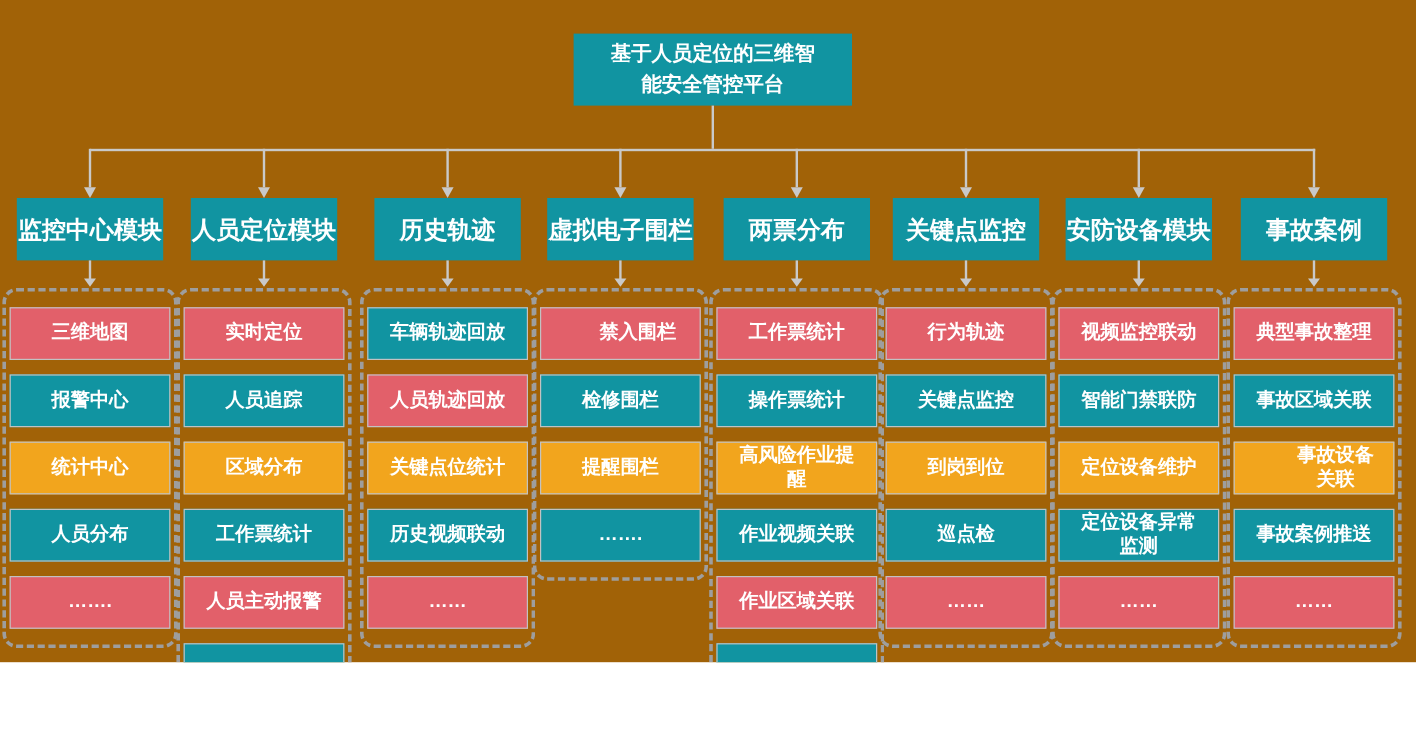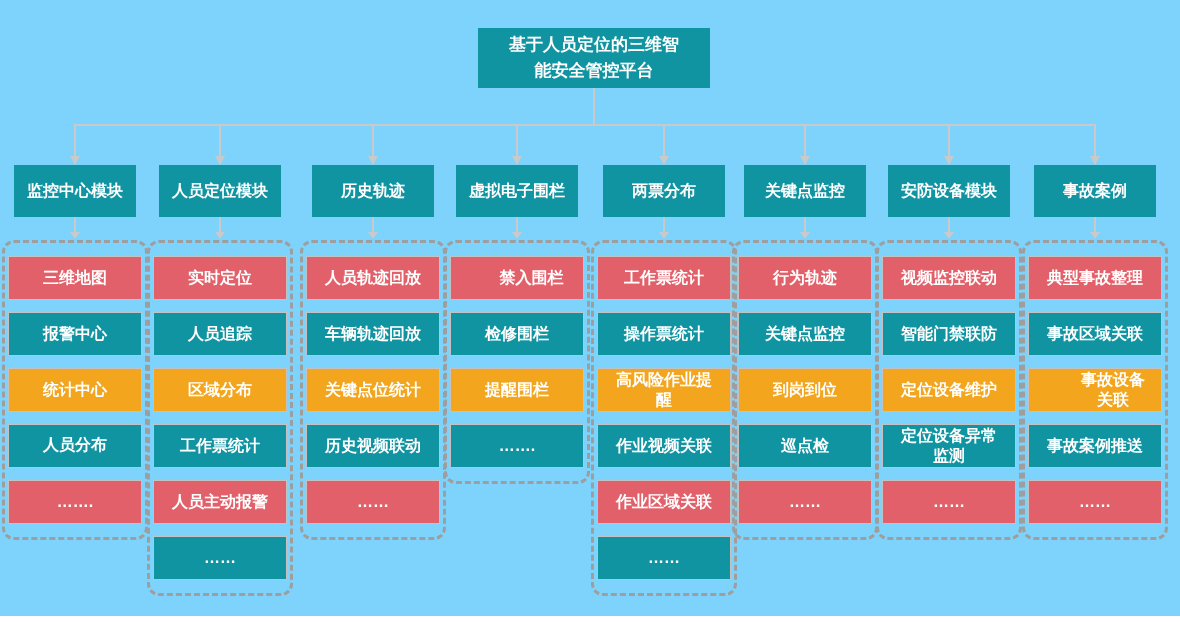--- a/index.html
+++ b/index.html
@@ -6,38 +6,38 @@
     --teal:#1194a1;
     --red:#e2606a;
     --orange:#f2a51d;
     --connector:#c9c9c9;
     --dashgray:#9e9e9e;
     --itemborder:#c2c2c2;
   }
   *{box-sizing:border-box;margin:0;padding:0;}
   html,body{background:#ffffff;}
   body{font-family:"Liberation Sans","DejaVu Sans",sans-serif;}
-  .canvas{position:relative;width:1180px;height:616px;background:#7dd3fc;overflow:hidden;}
+  .canvas{position:relative;width:1180px;height:552px;background:#a16207;overflow:hidden;}
 
   .title-box{
     position:absolute;left:478px;top:28px;width:232px;height:60px;
     background:var(--teal);color:#ffffff;font-weight:bold;font-size:17px;line-height:26px;
     display:flex;align-items:center;justify-content:center;text-align:center;
     padding:0 24px;
   }
 
   .vline{position:absolute;width:2px;background:var(--connector);}
   .hline{position:absolute;height:2px;background:var(--connector);}
   .arrow-down{position:absolute;width:0;height:0;
     border-left:5px solid transparent;border-right:5px solid transparent;
     border-top:9px solid var(--connector);}
 
   .column{position:absolute;top:165px;width:122px;}
   .module-header{
-    height:52px;background:var(--teal);color:#fff;font-weight:bold;font-size:16px;
+    height:52px;background:var(--teal);color:#fff;font-weight:bold;font-size:20px;
     display:flex;align-items:center;justify-content:center;text-align:center;
   }
   .link{position:relative;height:23px;}
   .link .stem{position:absolute;left:50%;top:0;width:2px;height:16px;background:var(--connector);margin-left:-1px;}
   .link .tip{position:absolute;left:50%;top:15px;width:0;height:0;margin-left:-5px;
     border-left:5px solid transparent;border-right:5px solid transparent;
     border-top:7px solid var(--connector);}
   .feature-group{
     border:3px dashed var(--dashgray);border-radius:12px;
     margin:0 -12px;padding:13px 3px;
@@ -105,22 +105,22 @@
           <div class="feature-item" style="background: rgb(17, 148, 161);">……</div>
         </div>
       </div>
       <div class="column" style="left: 312px;">
         <div class="module-header">历史轨迹</div>
         <div class="link">
           <div class="stem"></div>
           <div class="tip"></div>
         </div>
         <div class="feature-group">
+          <div class="feature-item" style="background: rgb(17, 148, 161);">车辆轨迹回放</div>
           <div class="feature-item" style="background: rgb(226, 96, 106);">人员轨迹回放</div>
-          <div class="feature-item" style="background: rgb(17, 148, 161);">车辆轨迹回放</div>
           <div class="feature-item" style="background: rgb(242, 165, 29);">关键点位统计</div>
           <div class="feature-item" style="background: rgb(17, 148, 161);">历史视频联动</div>
           <div class="feature-item" style="background: rgb(226, 96, 106);">……</div>
         </div>
       </div>
       <div class="column" style="left: 456px;">
         <div class="module-header">虚拟电子围栏</div>
         <div class="link">
           <div class="stem"></div>
           <div class="tip"></div>

